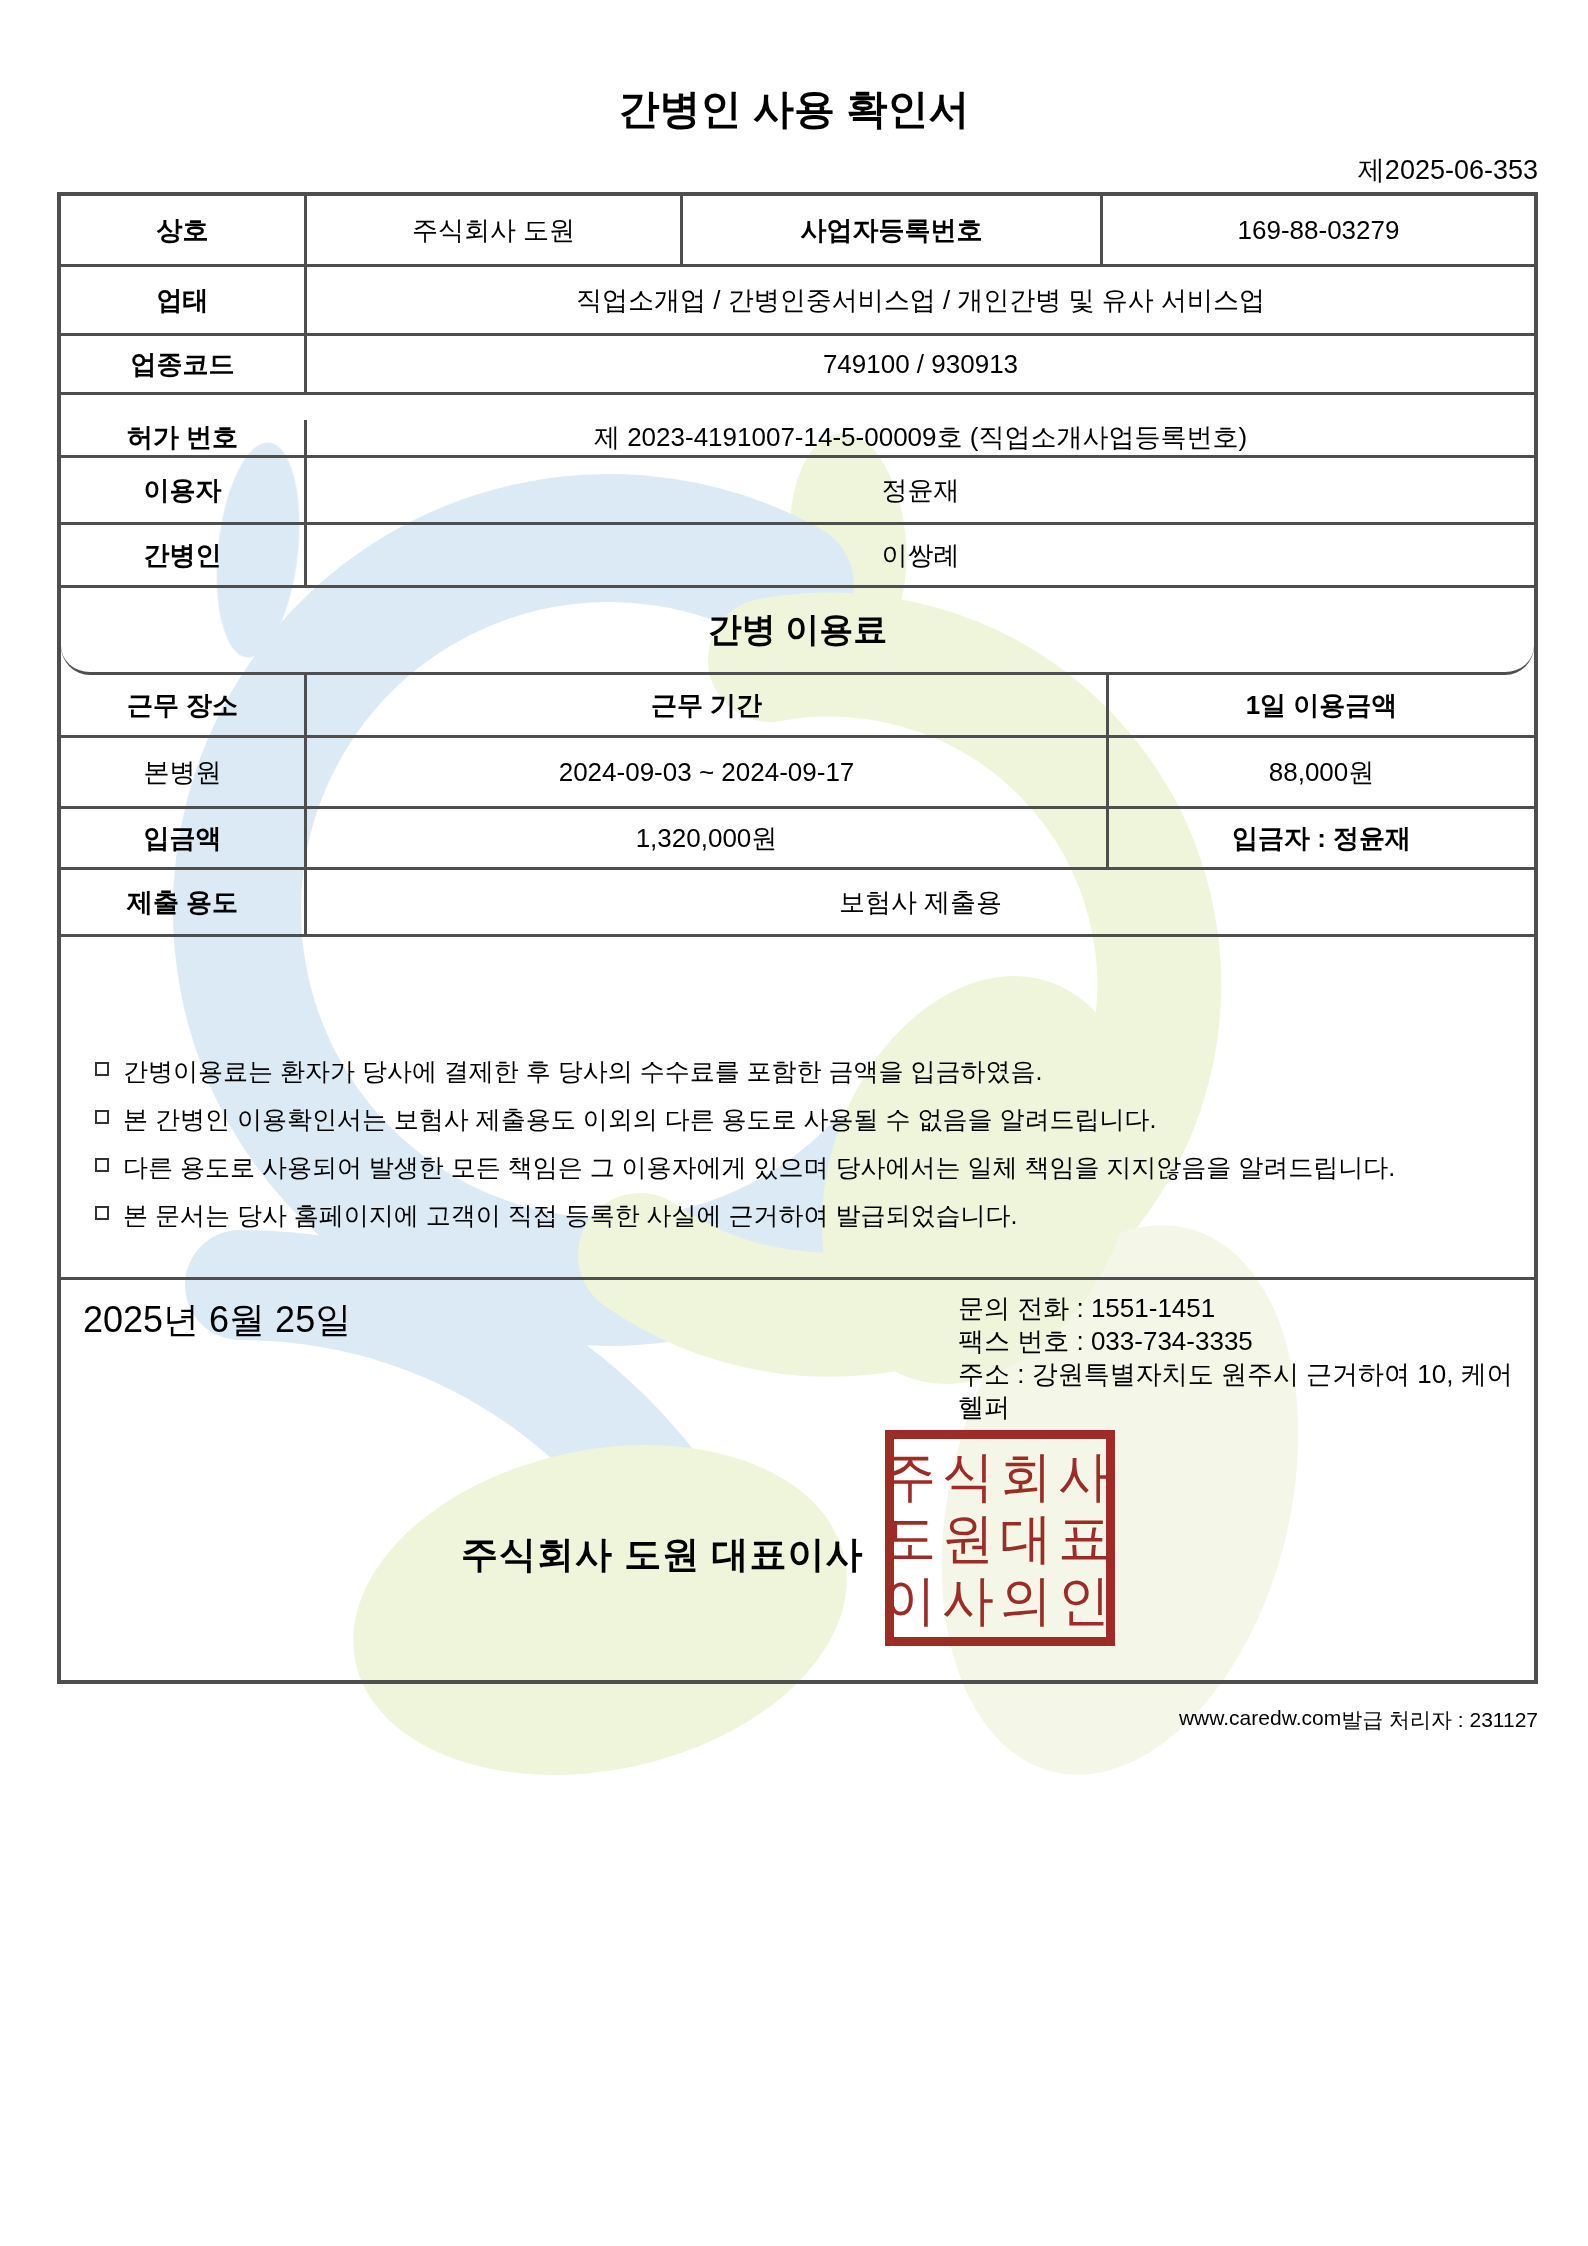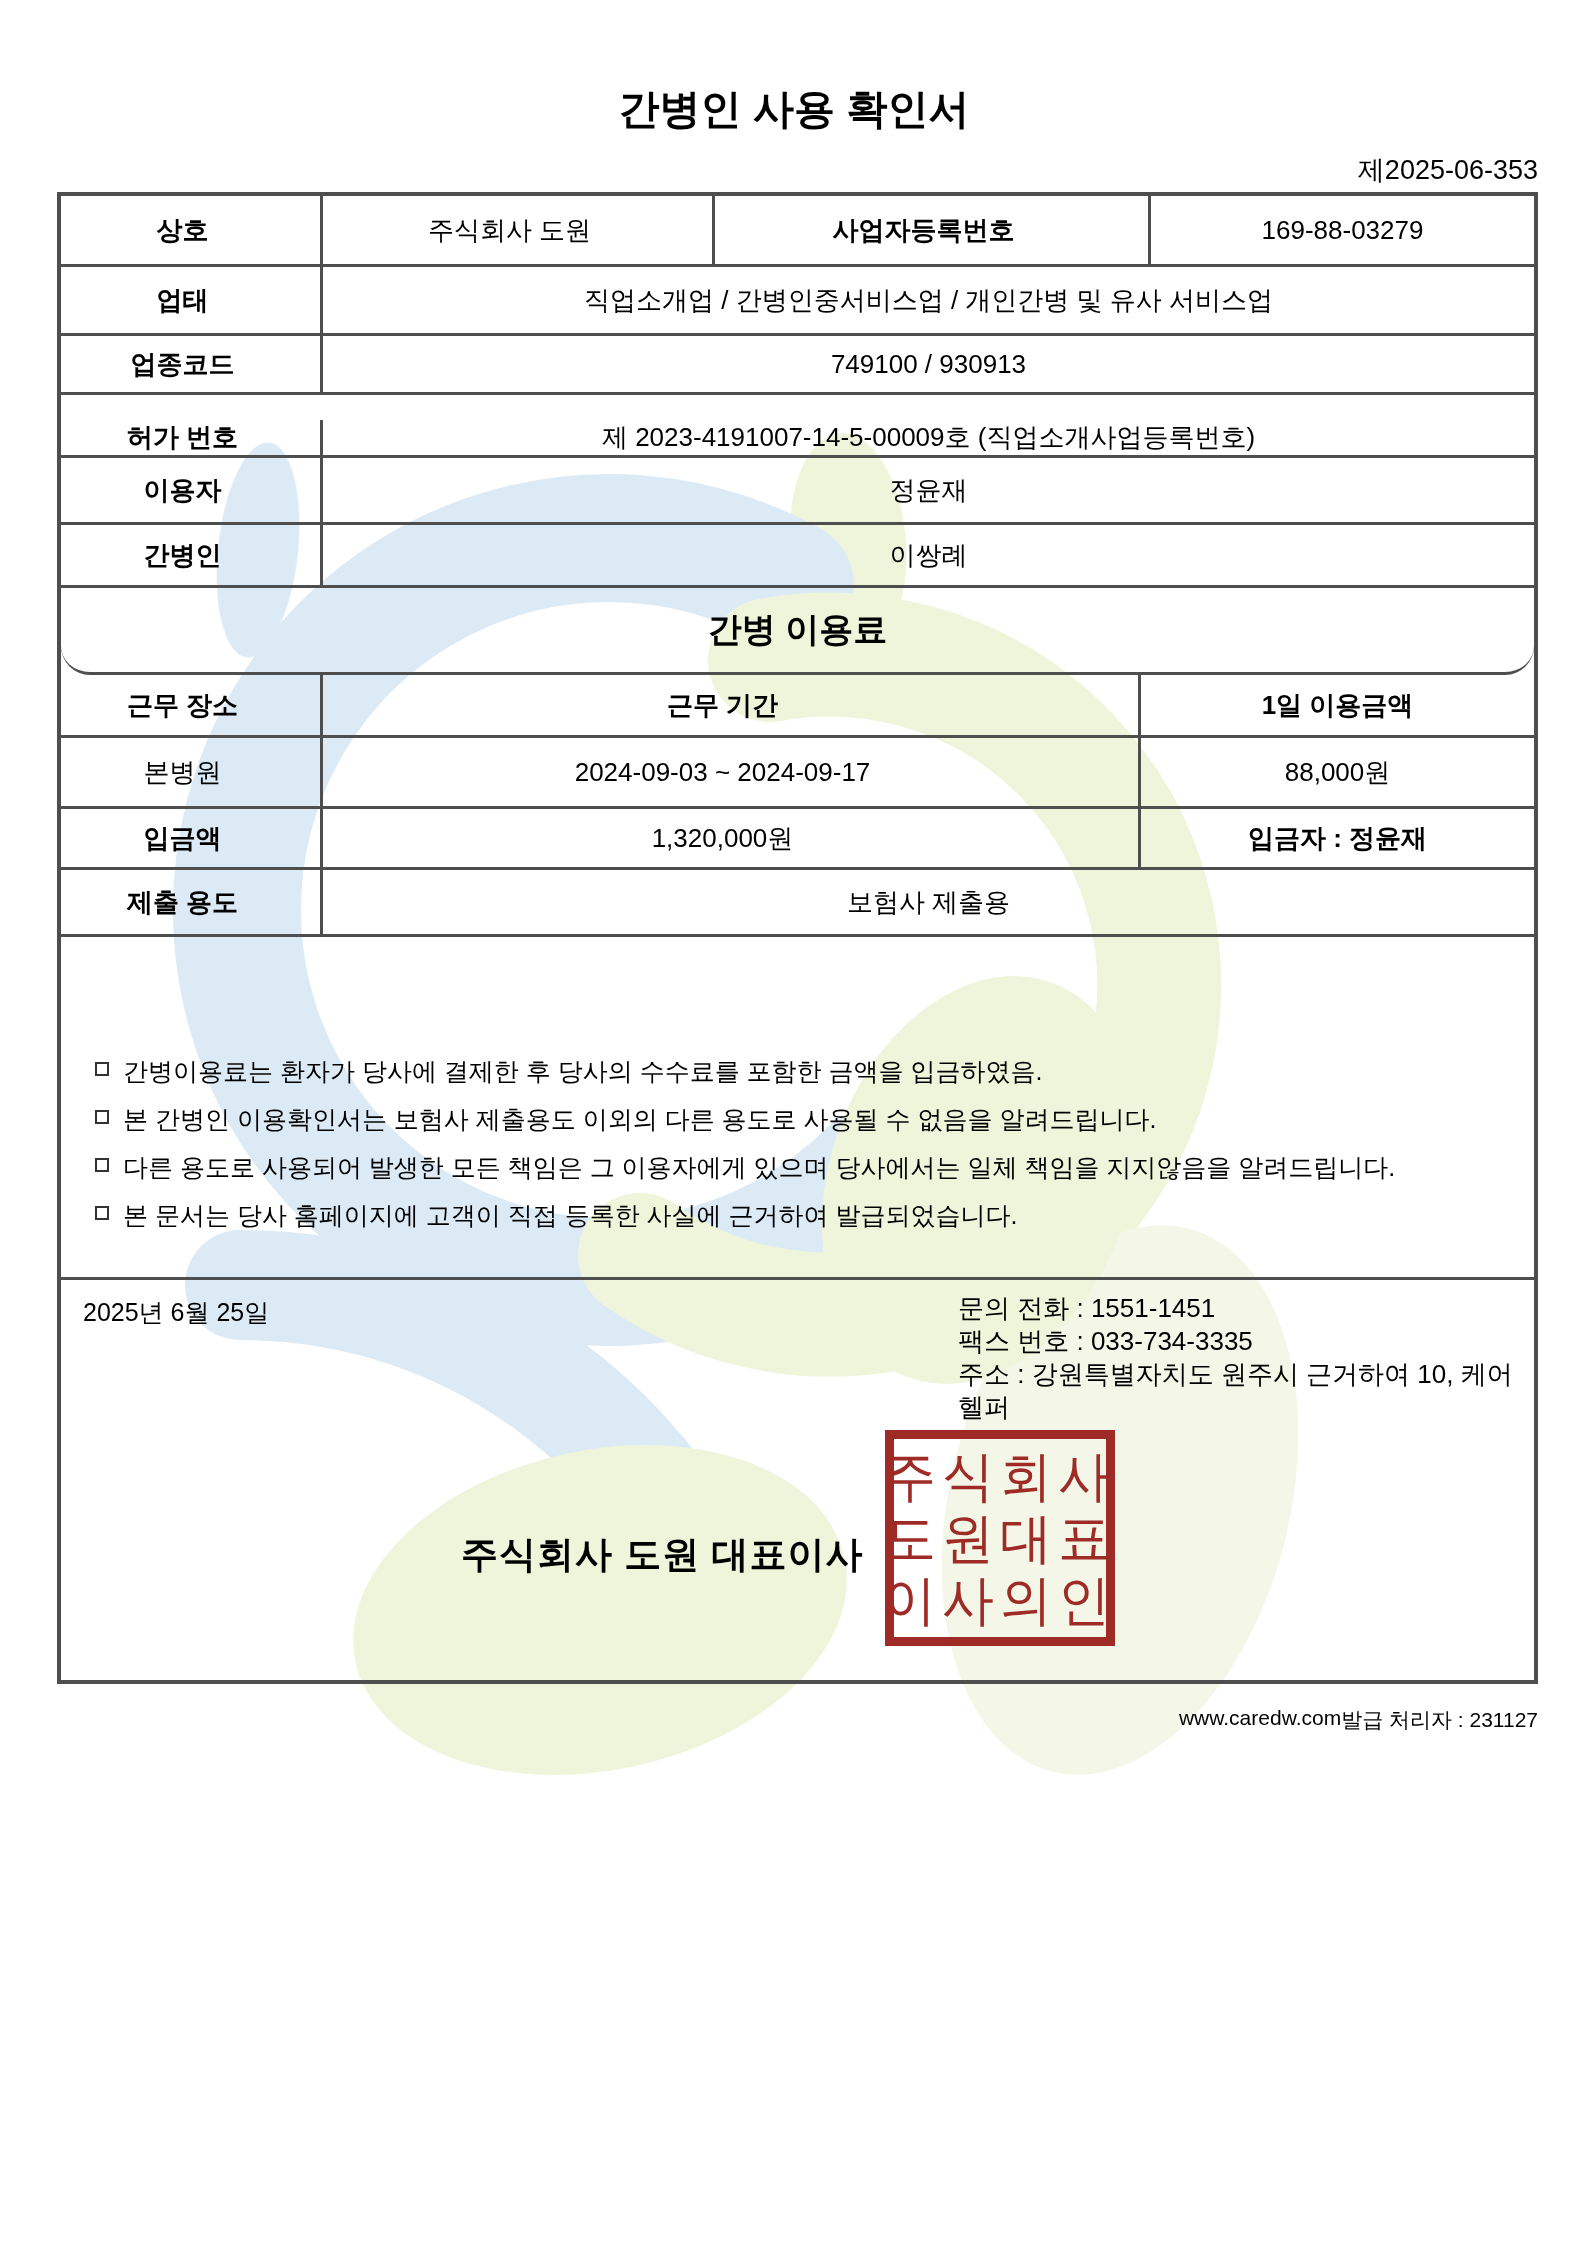--- a/index.html
+++ b/index.html
@@ -12,21 +12,21 @@
     position:absolute;left:0;top:82px;width:1588px;text-align:center;
     font-size:41px;font-weight:bold;z-index:2;
   }
   .doc-number{
     position:absolute;right:50px;top:152px;font-size:27px;z-index:2;
   }
   .doc-table{
     position:absolute;left:57px;top:192px;width:1481px;z-index:1;
     border:4px solid #4e4e4e;box-sizing:border-box;
   }
-  .t-row{display:flex;border-bottom:3px solid #4e4e4e;gap:16px;}
+  .t-row{display:flex;border-bottom:3px solid #4e4e4e;}
   .t-row:last-child{border-bottom:none;}
   .cell{
     display:flex;align-items:center;justify-content:center;
     font-size:26px;box-sizing:border-box;text-align:center;
   }
   .cell + .cell{border-left:3px solid #4e4e4e;}
   .lbl{font-weight:bold;}
   .w-label{width:243px;flex:0 0 auto;}
   .w-val1{width:376px;flex:0 0 auto;}
   .w-lbl2{width:420px;flex:0 0 auto;}
@@ -35,21 +35,21 @@
   .fee-title{font-size:34px;font-weight:bold;width:100%;}
   .notes-cell{
     display:block;width:100%;padding:118px 60px 0 34px;box-sizing:border-box;text-align:left;
   }
   .note-line{font-size:25px;margin-bottom:15px;display:flex;align-items:baseline;}
   .note-bullet{
     flex:0 0 auto;width:10px;height:10px;border:2px solid #333;
     margin-right:14px;position:relative;top:-3px;align-self:center;
   }
   .bottom-cell{position:relative;width:100%;display:block;}
-  .issue-date{position:absolute;left:22px;top:16px;font-size:25px;}
+  .issue-date{position:absolute;left:22px;top:16px;font-size:36px;}
   .contact-block{position:absolute;left:897px;top:12px;font-size:26px;line-height:33px;text-align:left;}
   .company-sign{position:absolute;left:400px;top:250px;font-size:37px;font-weight:bold;letter-spacing:1px;}
   .stamp{
     position:absolute;left:824px;top:150px;width:212px;height:198px;
     border:9px solid #9e2b26;display:flex;flex-direction:column;
     align-items:center;justify-content:center;color:#9e2b26;
     font-weight:normal;background:rgba(255,255,255,0.0);
   }
   .stamp-line{font-size:52px;line-height:62px;letter-spacing:6px;transform:scaleY(1.05);white-space:nowrap;}
   .page-footer{

